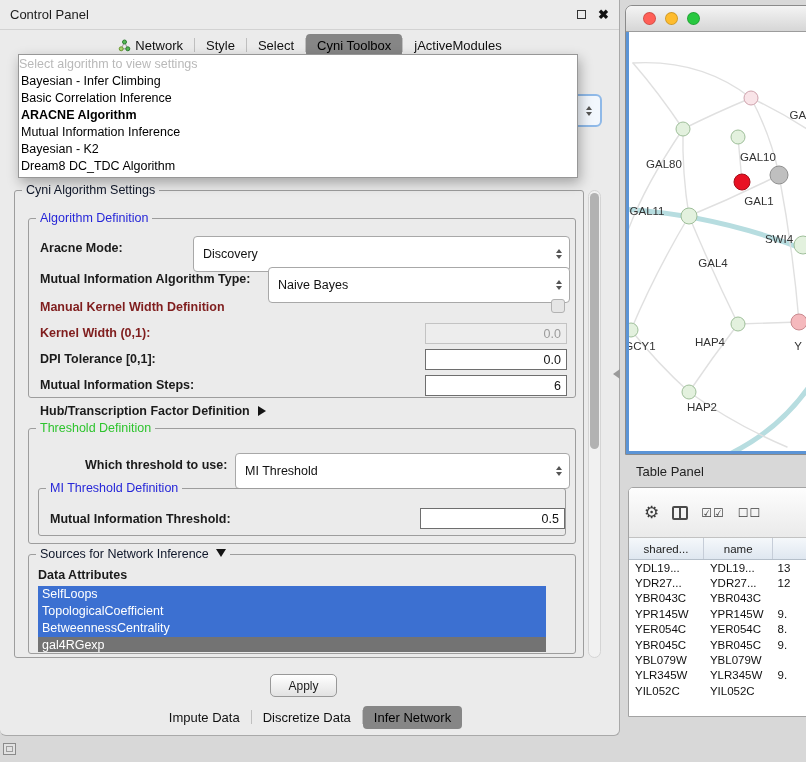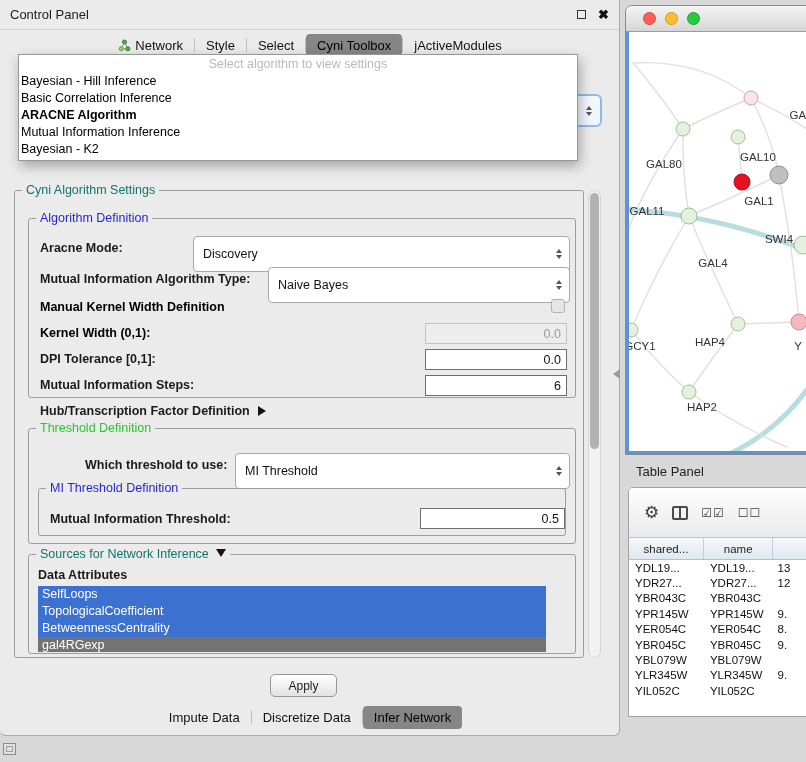--- a/index.html
+++ b/index.html
@@ -20,36 +20,36 @@
       font-size:13px;color:#111}
   .tabbar.top{top:32px;height:26px}
   .tabbar.bottom{top:705px;height:24px}
   .tab{padding:4px 11px;display:flex;align-items:center;white-space:nowrap;cursor:default}
   .tab.sel{background:#868686;color:#000000;border-radius:4px}
   .tabsep{width:1px;height:14px;background:#bfbfbf}
 
   
   .popup{position:absolute;left:18px;top:54px;width:560px;background:#fff;border:1px solid #979797;
       box-shadow:2px 5px 12px rgba(0,0,0,.3);z-index:50;padding-bottom:2px}
-  .popup .ph{height:18px;line-height:18px;text-align:center;color:#b9b9b9;font-size:12.5px}
+  .popup .ph{height:18px;line-height:18px;color:#b9b9b9;font-size:12.5px}
   .mi{height:17px;line-height:17px;font-size:12.5px;padding-left:2px;color:#000;white-space:nowrap}
   .mi.bold{font-weight:bold}
 
   
   .combo-frag{position:absolute;left:561px;top:94px;width:41px;height:33px;border:2px solid #8fb9e8;
       border-radius:6px;background:#f2f7fd;z-index:40}
 
   
   .group{position:absolute;border:1px solid #9d9d9d;border-radius:3px;background:transparent}
-  .gtitle{position:absolute;background:#ebebeb;padding:0 4px;font-size:12.5px;color:#0f766e;white-space:nowrap;z-index:5}
+  .gtitle{position:absolute;background:#ebebeb;padding:0 4px;font-size:12.5px;color:#0f172a;white-space:nowrap;z-index:5}
   .gtitle.blue{color:#2626d8}
   .gtitle.green{color:#2ec42e}
 
   .lbl{position:absolute;font-size:12.5px;font-weight:bold;color:#1b1b1b;white-space:nowrap}
-  .lbl.dis{color:#000000}
+  .lbl.dis{color:#7f1d1d}
 
   .combo{position:absolute;height:36px;background:#fff;border:1px solid #a8a8a8;border-radius:4px;
       font-size:12.5px;display:flex;align-items:center;padding:0 22px 0 9px;color:#111;cursor:default}
   .combo .arr{position:absolute;right:7px;top:50%;transform:translateY(-50%);display:flex;flex-direction:column;gap:2px}
   .arr i{display:block;width:0;height:0;border-left:3.5px solid transparent;border-right:3.5px solid transparent}
   .arr .up{border-bottom:4px solid #555}
   .arr .dn{border-top:4px solid #555}
 
   .field{position:absolute;height:21px;background:#fff;border:1px solid #6e6e6e;font-size:12.5px;
       display:flex;align-items:center;justify-content:flex-end;padding:0 5px;color:#111}
@@ -140,25 +140,26 @@
     <div class="combo-frag">
       <span class="arr" style="position:absolute;right:8px;top:50%;transform:translateY(-50%);display:flex;flex-direction:column;gap:2px">
         <i class="up" style="display:block;width:0;height:0;border-left:3.5px solid transparent;border-right:3.5px solid transparent;border-bottom:4px solid #555"></i>
         <i class="dn" style="display:block;width:0;height:0;border-left:3.5px solid transparent;border-right:3.5px solid transparent;border-top:4px solid #555"></i>
       </span>
     </div>
 
     <div class="popup">
       <div class="ph">Select algorithm to view settings</div>
       <div>
-          <div class="mi">Bayesian - Hill Inference</div>
+          <div class="mi">Bayesian - Infer Climbing</div>
           <div class="mi">Basic Correlation Inference</div>
           <div class="mi bold">ARACNE Algorithm</div>
           <div class="mi">Mutual Information Inference</div>
           <div class="mi">Bayesian - K2</div>
+          <div class="mi">Dream8 DC_TDC Algorithm</div>
         </div>
     </div>
 
     <div class="group" style="left:14px;top:190px;width:570px;height:468px"></div>
     <div class="gtitle" style="left:22px;top:183px">Cyni Algorithm Settings</div>
 
     <div class="group" style="left:28px;top:218px;width:548px;height:180px"></div>
     <div class="gtitle blue" style="left:36px;top:211px">Algorithm Definition</div>
 
     <div class="lbl" style="left:40px;top:241px">Aracne Mode:</div>

